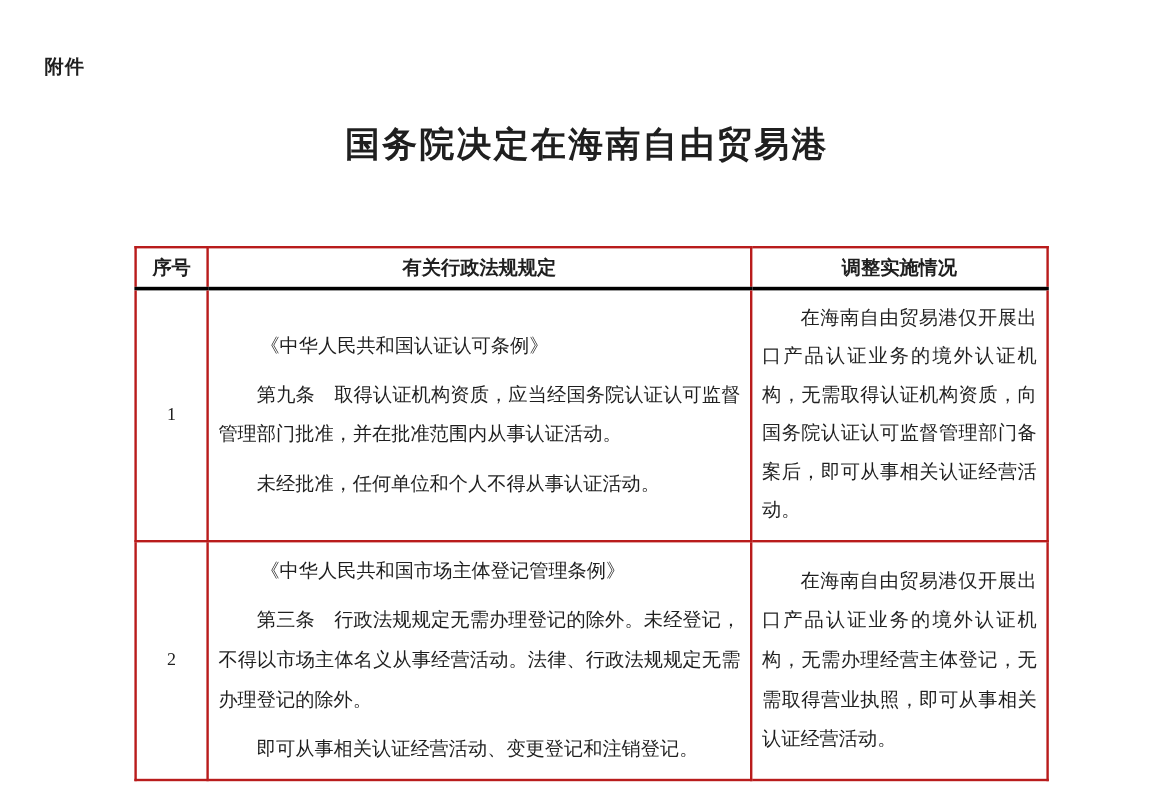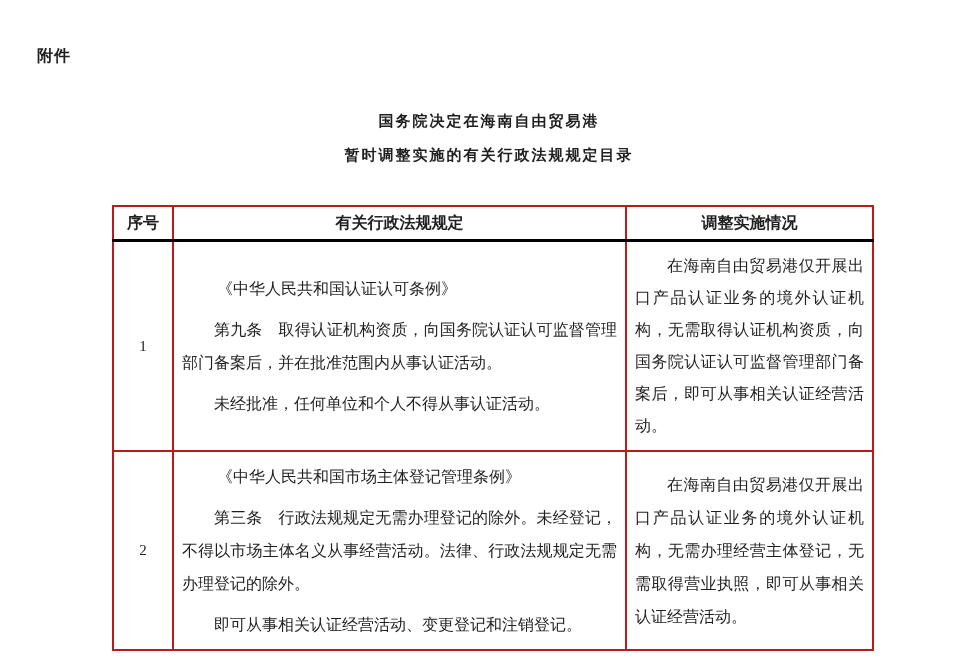--- a/index.html
+++ b/index.html
@@ -24,21 +24,21 @@
     font-weight: bold;
     letter-spacing: 1px;
     padding-left: 21px;
   }
   .title {
     position: absolute;
     top: 104px;
     left: 0;
     width: 100%;
     text-align: center;
-    font-size: 15px;
+    font-size: 29px;
     font-weight: bold;
     line-height: 34px;
     letter-spacing: 2px;
   }
   table.reg-table {
     position: absolute;
     left: 112px;
     top: 205px;
     width: 760px;
     border-collapse: collapse;
@@ -85,42 +85,41 @@
 </style>
 </head>
 <body>
 
 <div class="page">
 
   <div class="attachment">附件</div>
 
   <div class="title">
     <div>国务院决定在海南自由贸易港</div>
-    <div>暂时调整实施的有关行政法规规定目录</div>
   </div>
 
   <table class="reg-table">
     <colgroup>
       <col class="col-num">
       <col class="col-reg">
       <col class="col-adj">
     </colgroup>
     <thead>
       <tr>
         <th>序号</th>
         <th>有关行政法规规定</th>
         <th>调整实施情况</th>
       </tr>
     </thead>
     <tbody>
       <tr class="row-1">
         <td class="cell-num">1</td>
         <td class="cell-reg">
           <p class="law-title">《中华人民共和国认证认可条例》</p>
-          <p class="para">第九条　取得认证机构资质，向国务院认证认可监督管理部门备案后，并在批准范围内从事认证活动。</p>
+          <p class="para">第九条　取得认证机构资质，应当经国务院认证认可监督管理部门批准，并在批准范围内从事认证活动。</p>
           <p class="para">未经批准，任何单位和个人不得从事认证活动。</p>
         </td>
         <td class="cell-adj">
           <p class="para">在海南自由贸易港仅开展出口产品认证业务的境外认证机构，无需取得认证机构资质，向国务院认证认可监督管理部门备案后，即可从事相关认证经营活动。</p>
         </td>
       </tr>
       <tr class="row-2">
         <td class="cell-num">2</td>
         <td class="cell-reg">
           <p class="law-title">《中华人民共和国市场主体登记管理条例》</p>

